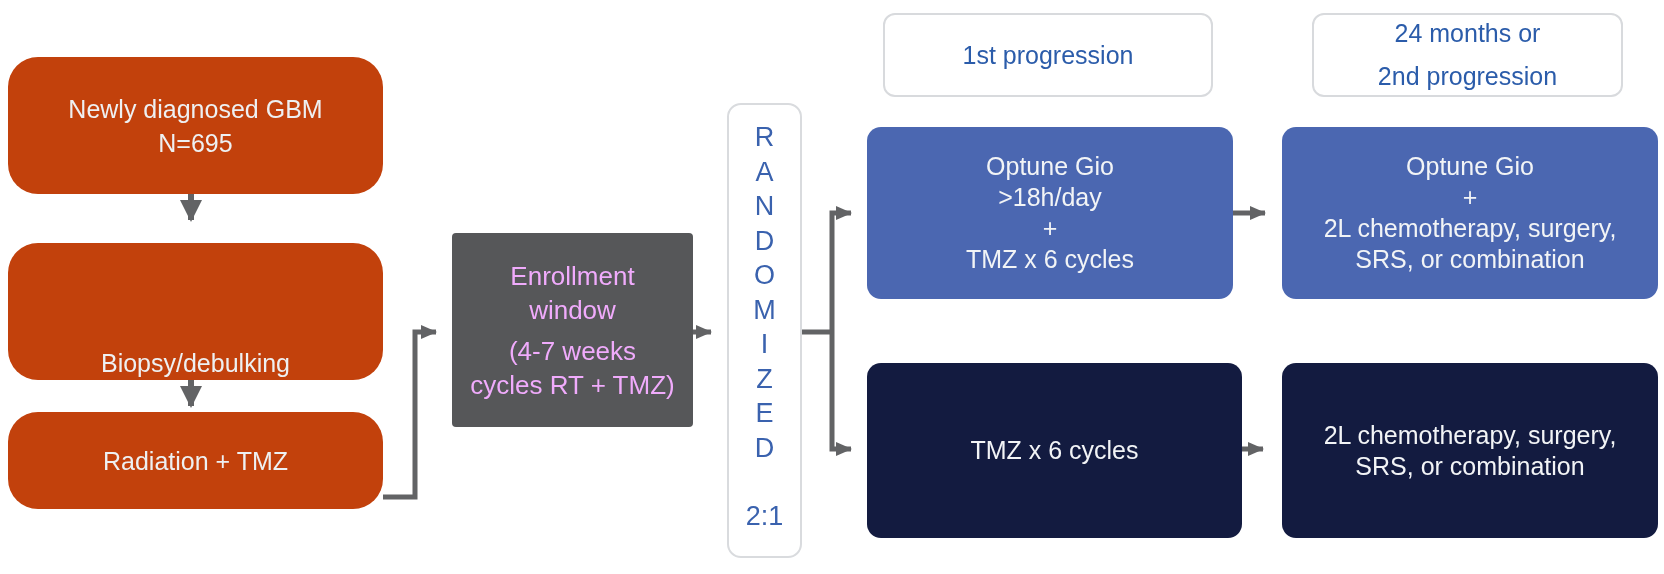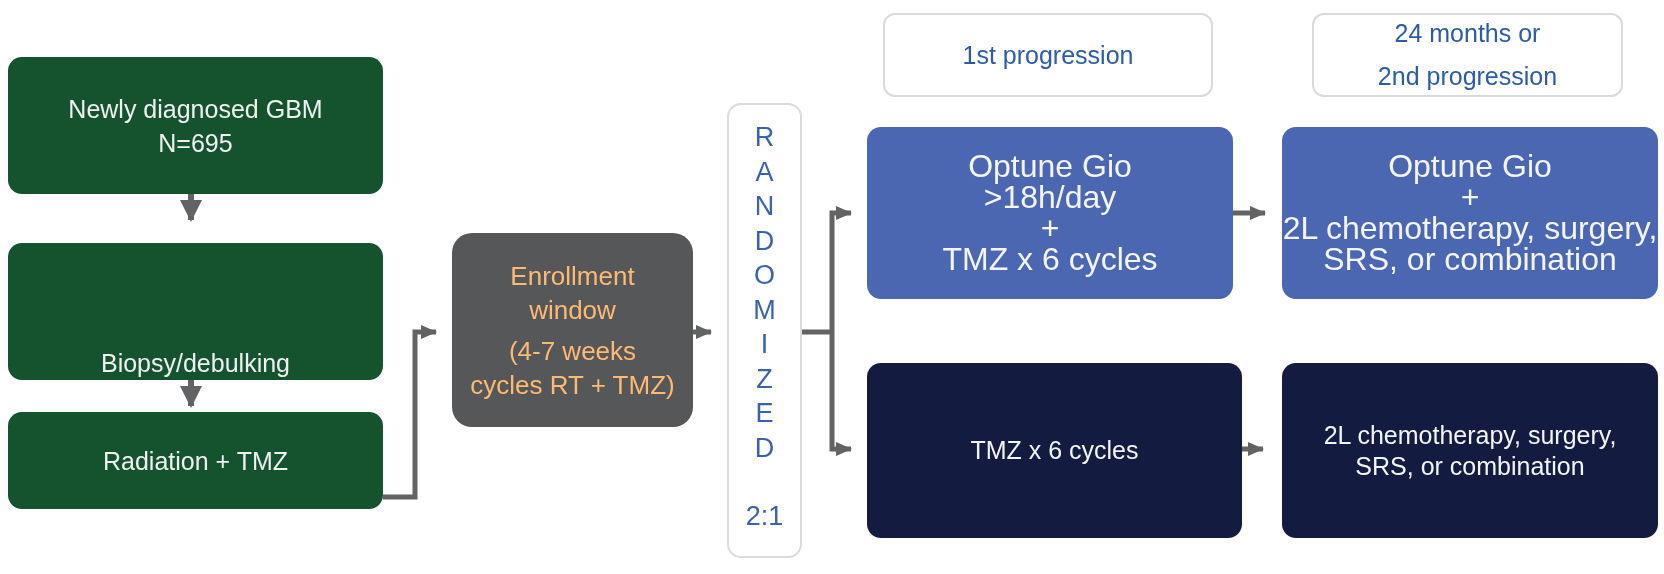--- a/index.html
+++ b/index.html
@@ -5,24 +5,24 @@
   html,body { margin:0; padding:0; background:#ffffff; }
   .canvas {
     position:relative; width:1664px; height:574px; background:#ffffff;
     font-family:"Liberation Sans", sans-serif; overflow:hidden;
   }
   .box {
     position:absolute; box-sizing:border-box; border-radius:14px;
     display:flex; flex-direction:column; align-items:center; justify-content:center;
     text-align:center;
   }
-  .box.dark  { background:#14532d; color:#eef0f2; font-size:25px; line-height:34px; }
-  .box.blue  { background:#4b67b1; color:#f2f4f6; font-size:32px; line-height:31px; }
+  .box.dark  { background:#c2410c; color:#eef0f2; font-size:25px; line-height:34px;border-radius:30px; }
+  .box.blue  { background:#4b67b1; color:#f2f4f6; font-size:25px; line-height:31px; }
   .box.navy  { background:#131b40; color:#f2f4f6; font-size:25px; line-height:31px; }
-  .box.gray  { background:#565759; color:#fdba74; font-size:26px; line-height:34px; border-radius:20px; gap:7px; }
+  .box.gray  { background:#565759; color:#f0abfc; font-size:26px; line-height:34px; border-radius:4px; gap:7px; }
   .label-box {
     position:absolute; box-sizing:border-box; background:#ffffff;
     border:2px solid #d8dadd; border-radius:12px; color:#2b5caa;
     font-size:25px; line-height:31px; font-weight:500;
     display:flex; flex-direction:column; align-items:center; justify-content:center; text-align:center;
   }
   .rand-box {
     position:absolute; box-sizing:border-box; background:#ffffff;
     border:2px solid #d9dbde; border-radius:14px; color:#3a62ae;
     display:flex; flex-direction:column; align-items:center; font-weight:500;

